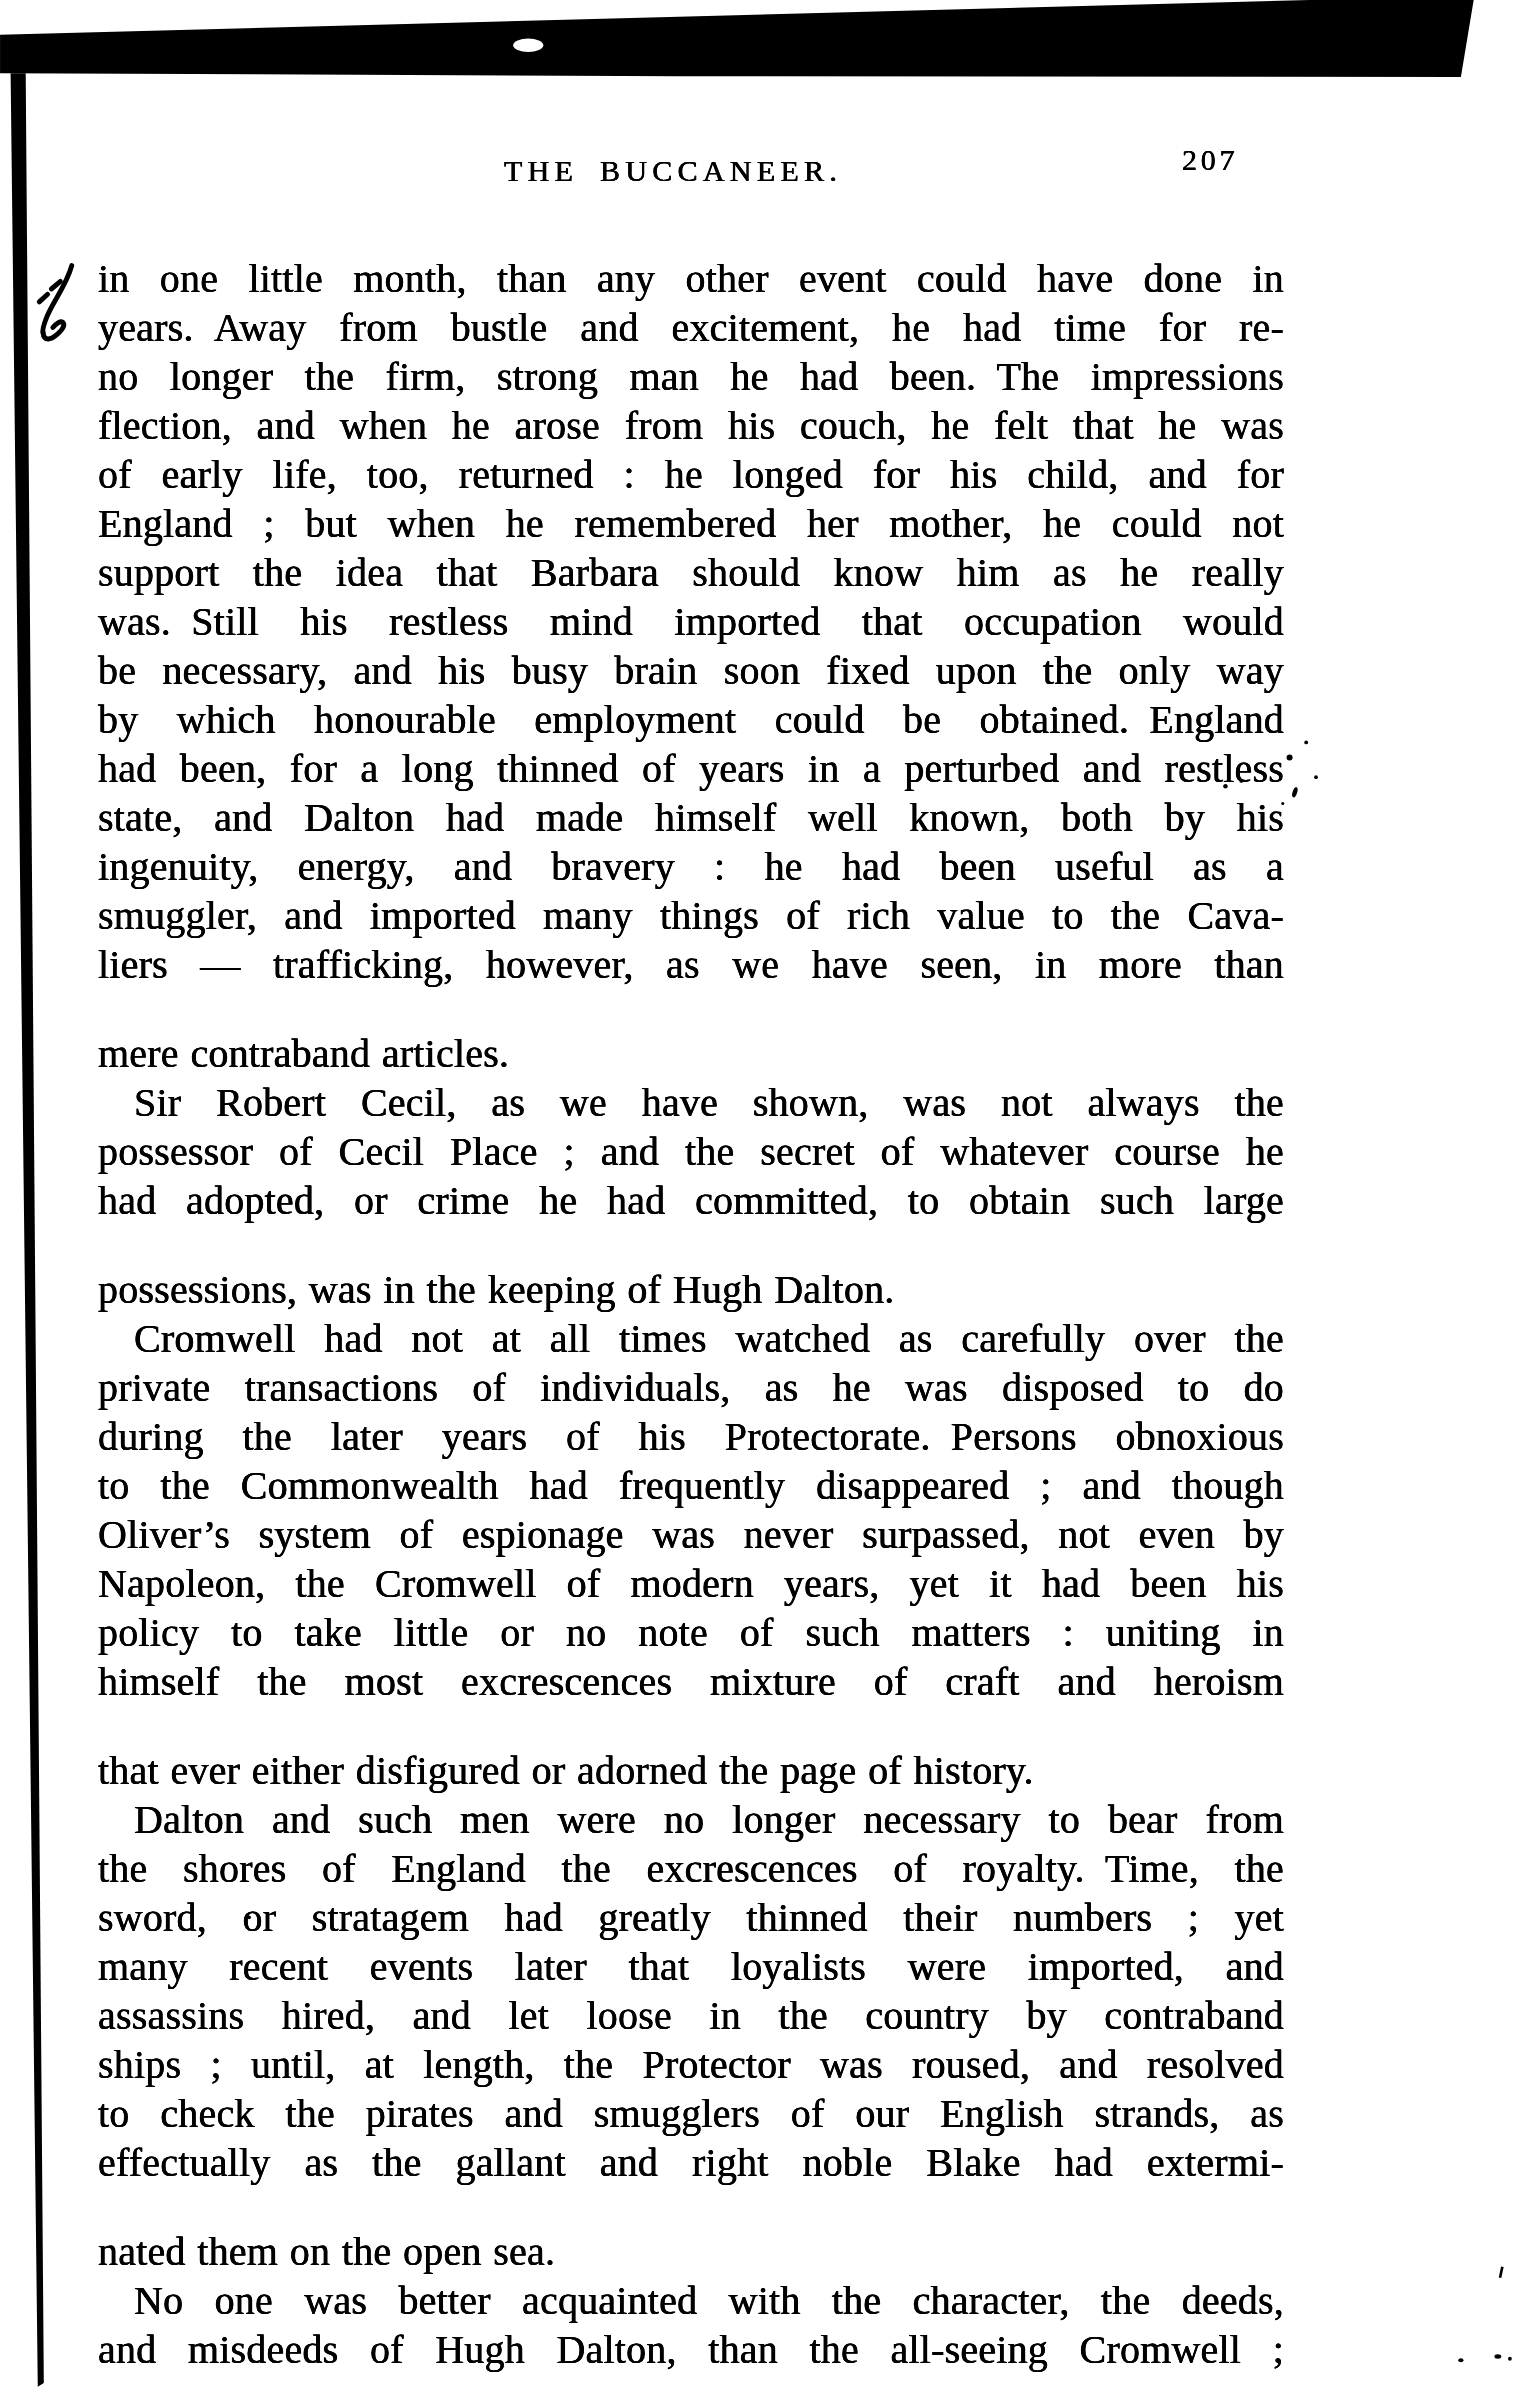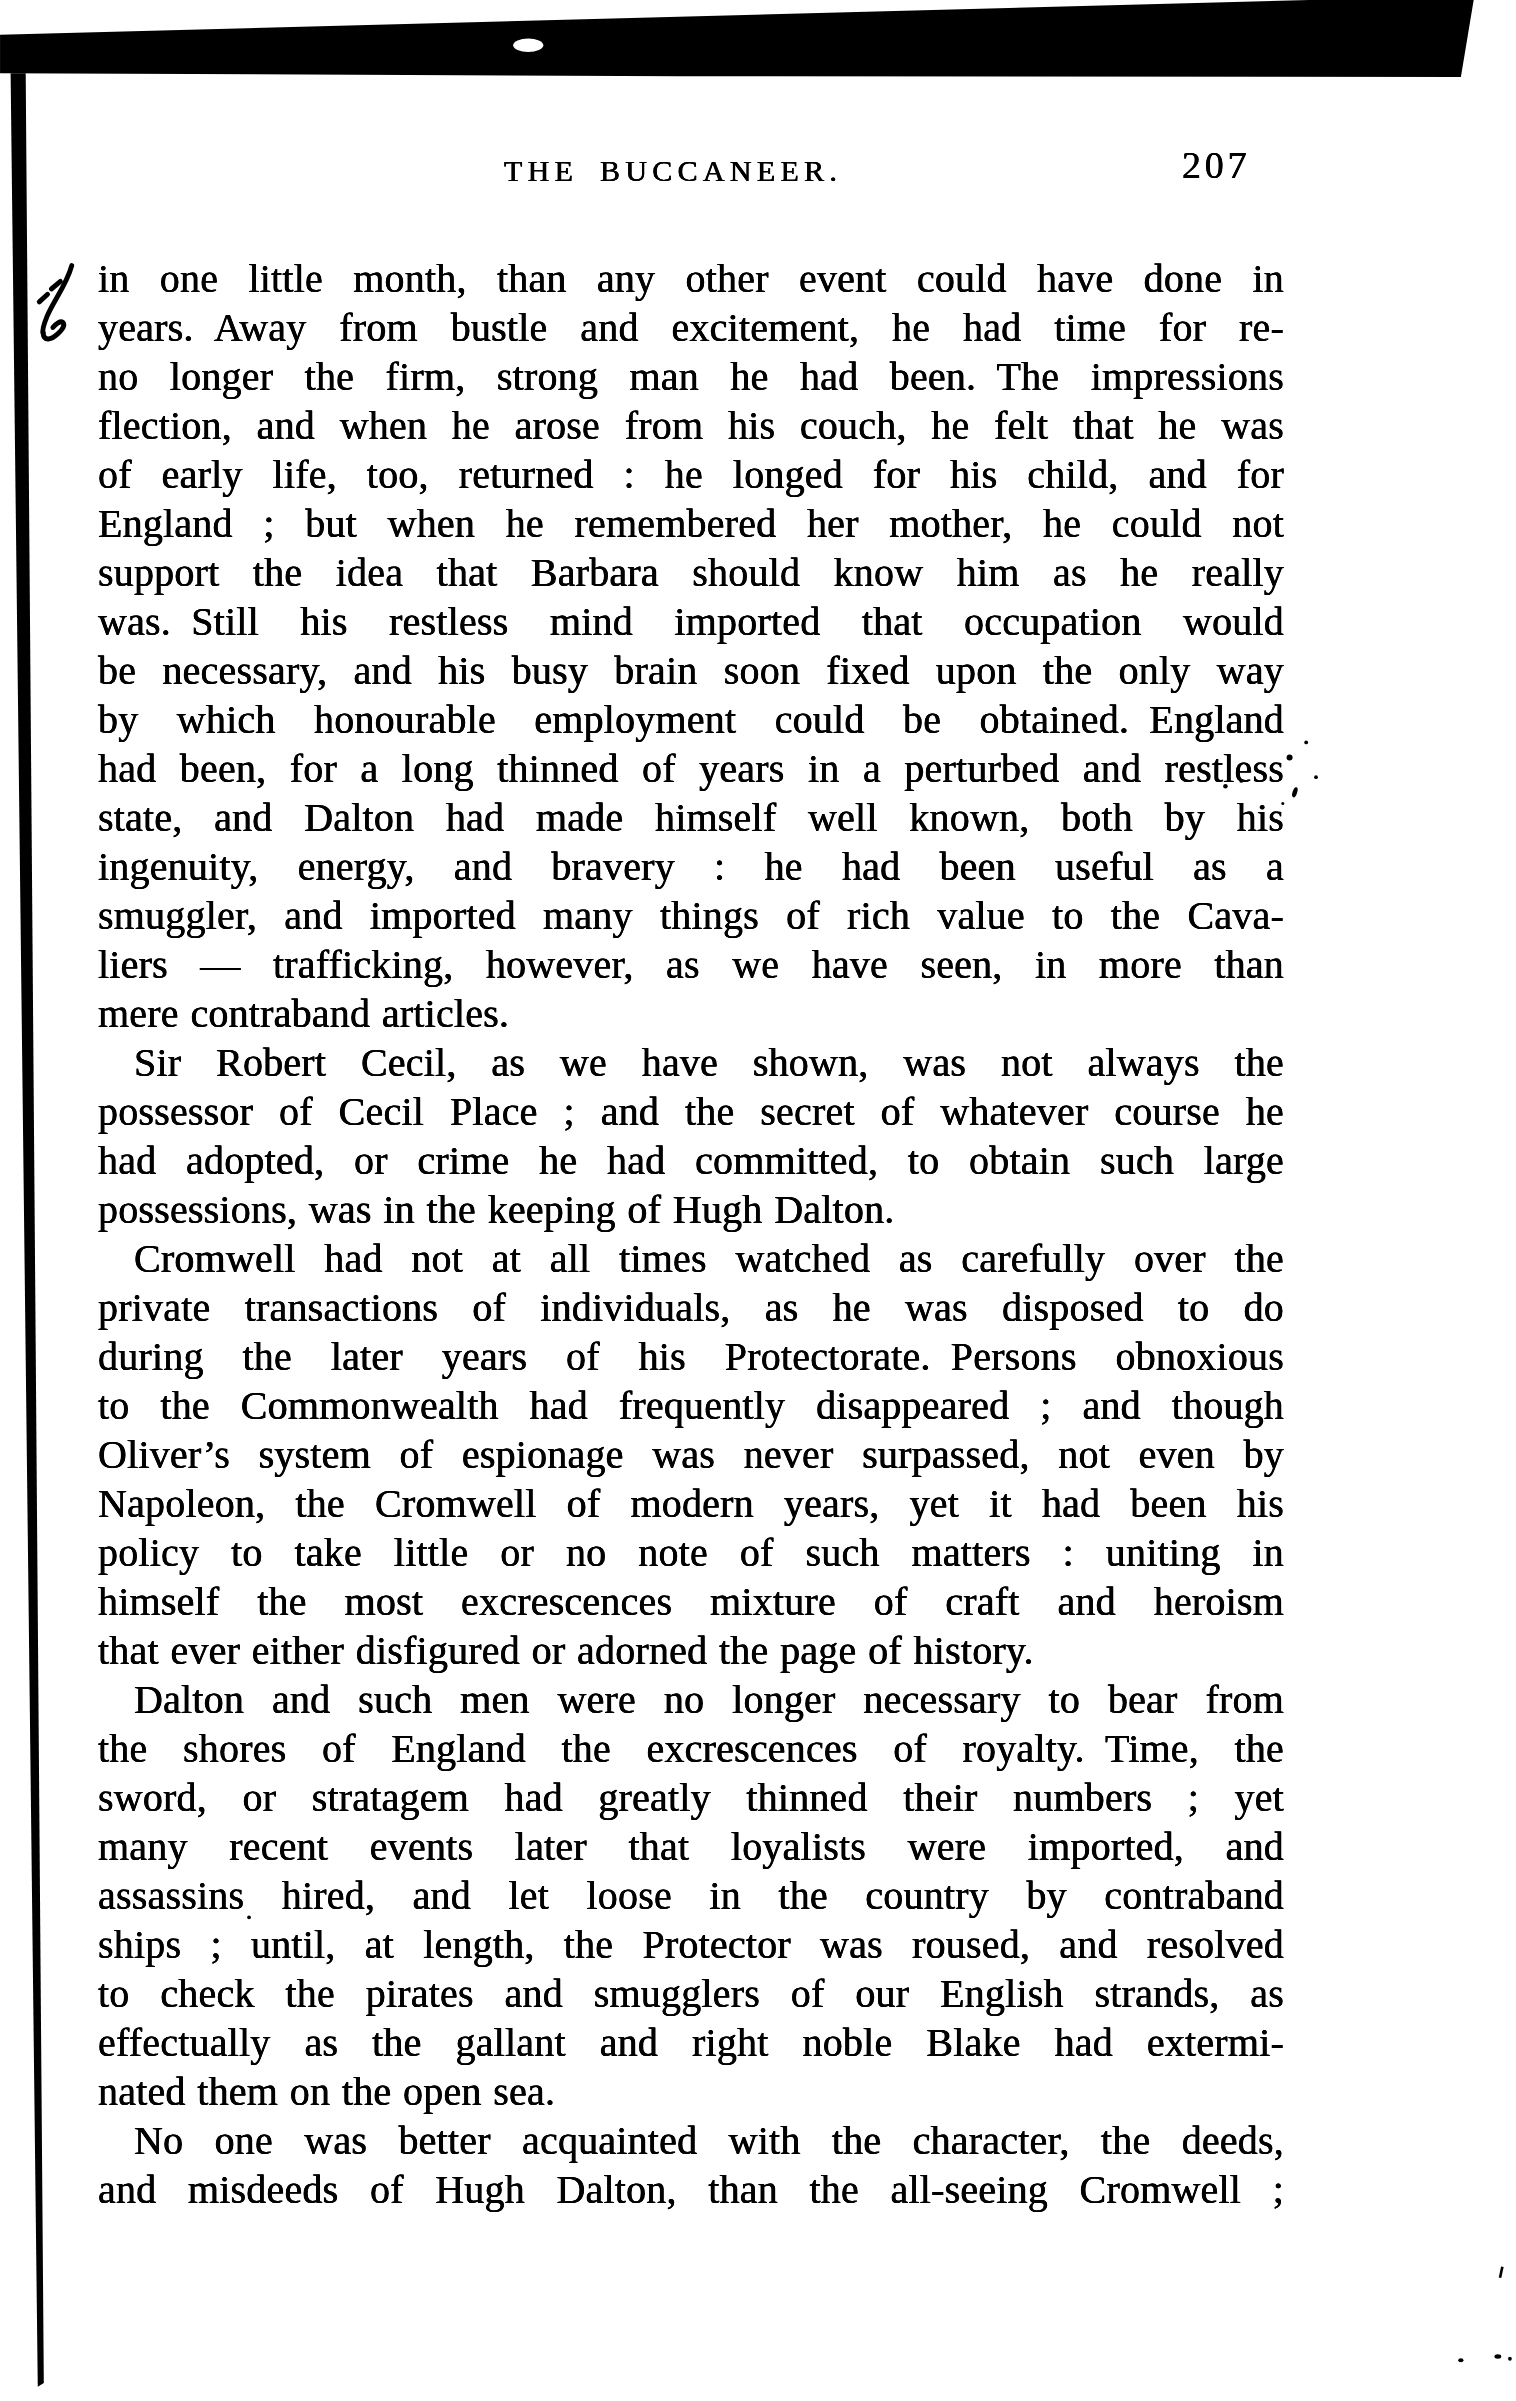--- a/index.html
+++ b/index.html
@@ -13,34 +13,34 @@
   }
   .page{position:absolute;left:0;top:0;width:1400px;height:2401px;}
   .running-title{
     position:absolute;left:504px;top:154px;
     font-size:30px;letter-spacing:5.3px;word-spacing:9px;
     white-space:nowrap;
     text-shadow:0.3px 0 #000,-0.3px 0 #000;
   }
   .page-number{
     position:absolute;left:1182px;top:143px;
-    font-size:38px;letter-spacing:3.8px;white-space:nowrap;
+    font-size:30px;letter-spacing:3.8px;white-space:nowrap;
     text-shadow:0.3px 0 #000,-0.3px 0 #000;
   }
   .text-block{
     position:absolute;left:98px;top:254px;width:1186px;
     font-size:40px;line-height:49px;
     letter-spacing:0.2px;word-spacing:1.5px;
     text-shadow:0.3px 0 #000,-0.3px 0 #000;
   }
   .line{
     text-align:justify;
     text-align-last:justify;
   }
-  .line.end{text-align-last:left;}
+  .line.end{text-align-last:left;margin-top:40px;}
   .line.indent{text-indent:36px;}
   svg.overlay{
     position:absolute;left:0;top:0;
     pointer-events:none;
   }
 </style>
 </head>
 <body>
 
 <div class="page">

